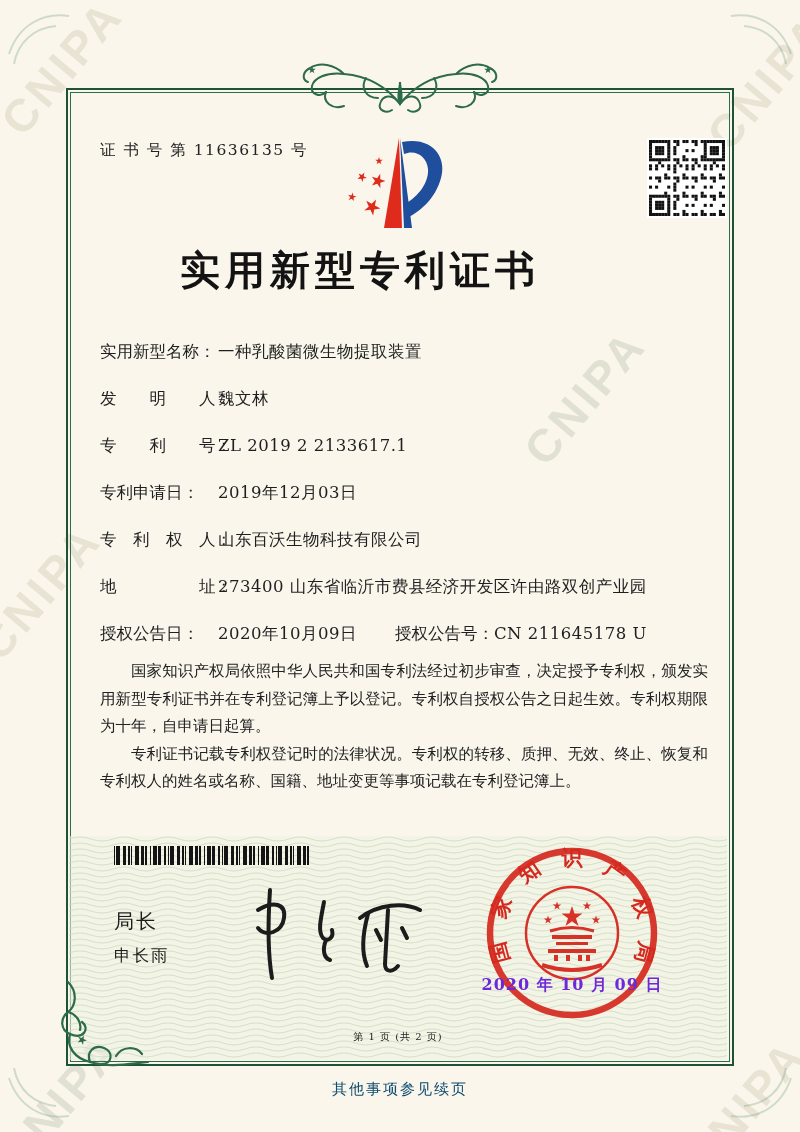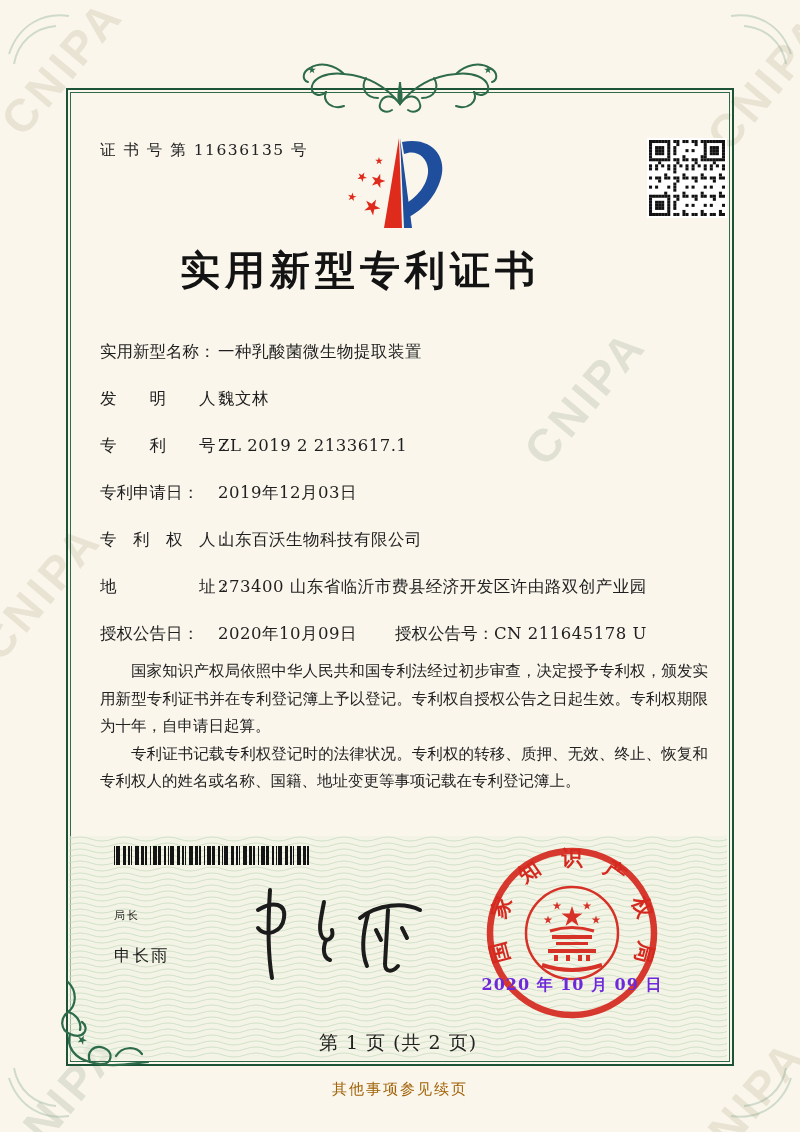--- a/index.html
+++ b/index.html
@@ -60,35 +60,35 @@
     text-align:justify;
   }
   #body-text p{margin:0;text-indent:2em;}
   
   #wave-zone{position:absolute;left:69px;top:836px;width:658px;height:224px;}
   #wave-zone svg{position:absolute;left:0;top:0;}
   #barcode{
     position:absolute;left:114px;top:846px;height:19px;display:flex;align-items:stretch;
   }
   #barcode div{background:#141414;height:100%;}
-  #sign-title{position:absolute;left:114px;top:908px;font-size:11px;letter-spacing:2px;}
+  #sign-title{position:absolute;left:114px;top:908px;font-size:20px;letter-spacing:2px;}
   #sign-name{position:absolute;left:114px;top:945px;font-size:16.5px;letter-spacing:2px;}
   #signature{position:absolute;left:228px;top:880px;}
   #seal{position:absolute;left:484px;top:845px;}
   #seal-date{
     position:absolute;left:472px;top:975px;width:200px;text-align:center;
     font-size:16px;font-weight:600;letter-spacing:1px;color:#6d28d9;z-index:5;
   }
   #page-info{
     position:absolute;left:66px;top:1030px;width:664px;text-align:center;
-    font-size:19px;letter-spacing:1px;color:#222;
+    font-size:10px;letter-spacing:1px;color:#222;
   }
   #continuation-note{
     position:absolute;left:0;top:1080px;width:800px;text-align:center;
-    font-size:15px;letter-spacing:2px;color:#a16207;
+    font-size:15px;letter-spacing:2px;color:#0c4a6e;
   }
   
   #top-ornament{position:absolute;left:282px;top:52px;z-index:2;}
   #corner-flourish{position:absolute;left:56px;top:978px;z-index:2;}
   .page-corner{position:absolute;opacity:.3;}
 </style>
 </head>
 <body>
 
 <div id="page">

